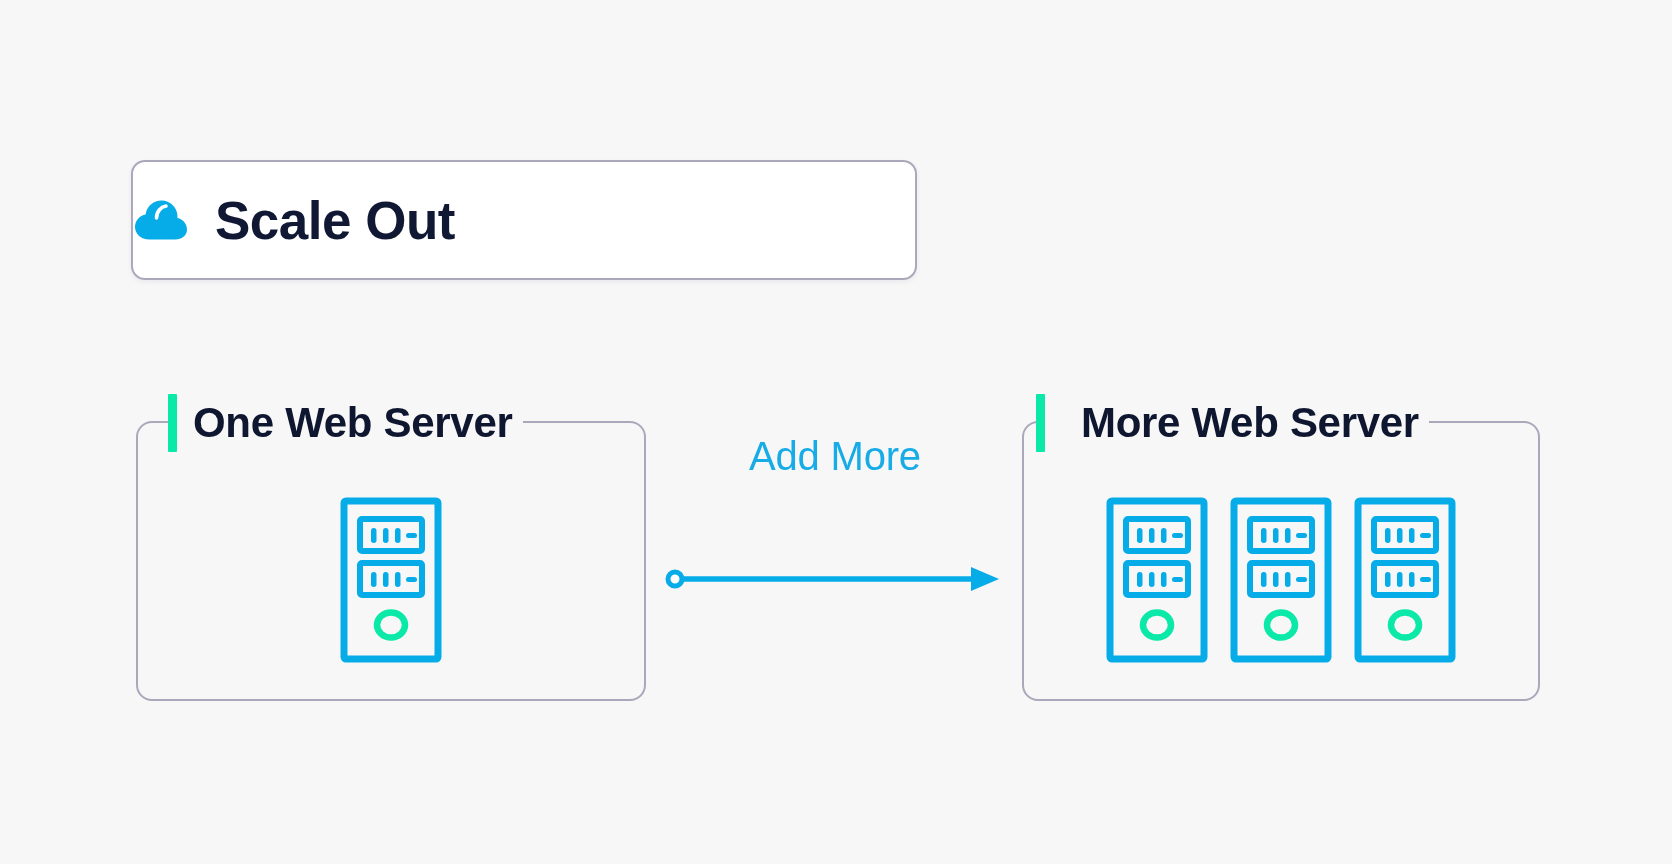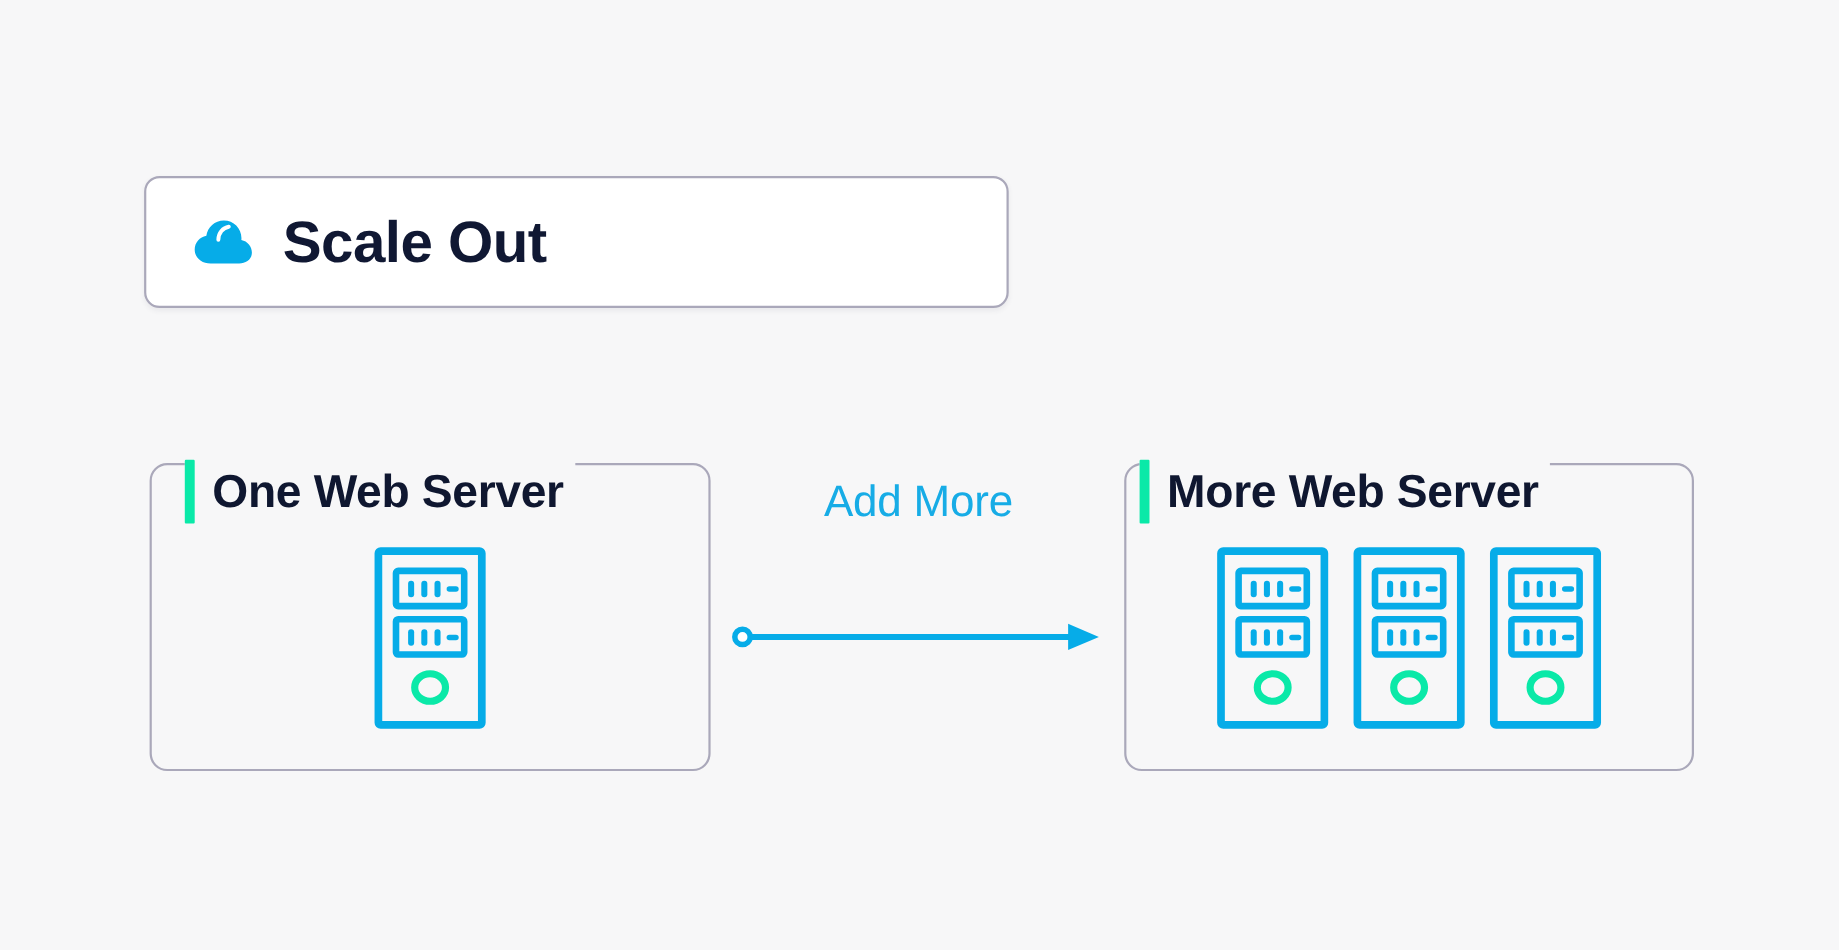--- a/index.html
+++ b/index.html
@@ -29,21 +29,20 @@
     left: 131px;
     top: 160px;
     width: 786px;
     height: 120px;
     background: #ffffff;
     border: 2px solid #aaa8ba;
     border-radius: 14px;
     box-sizing: border-box;
     display: flex;
     align-items: center;
-    padding-left: 42px;
     box-shadow: 0 2px 5px rgba(60,60,90,0.07);
   }
   .cloud-icon {
     width: 56px;
     height: 44px;
     margin-right: 26px;
     flex: 0 0 auto;
     display: block;
   }
   .header-title {
@@ -68,24 +67,23 @@
 
   
   .panel-title {
     position: absolute;
     top: -31px;
     display: flex;
     align-items: center;
     background: #f7f7f8;
     padding: 0 10px 0 0;
     height: 62px;
-    margin-top: 24px;
   }
   .panel-left  .panel-title { left: 30px; }
-  .panel-right .panel-title { left: 12px; }
+  .panel-right .panel-title { left: 12px; gap: 20px; }
 
   .accent-bar {
     width: 9px;
     height: 58px;
     background: #0ae9a8;
     border-radius: 1px;
     flex: 0 0 auto;
     margin-right: 16px;
   }
   .panel-title-text {

